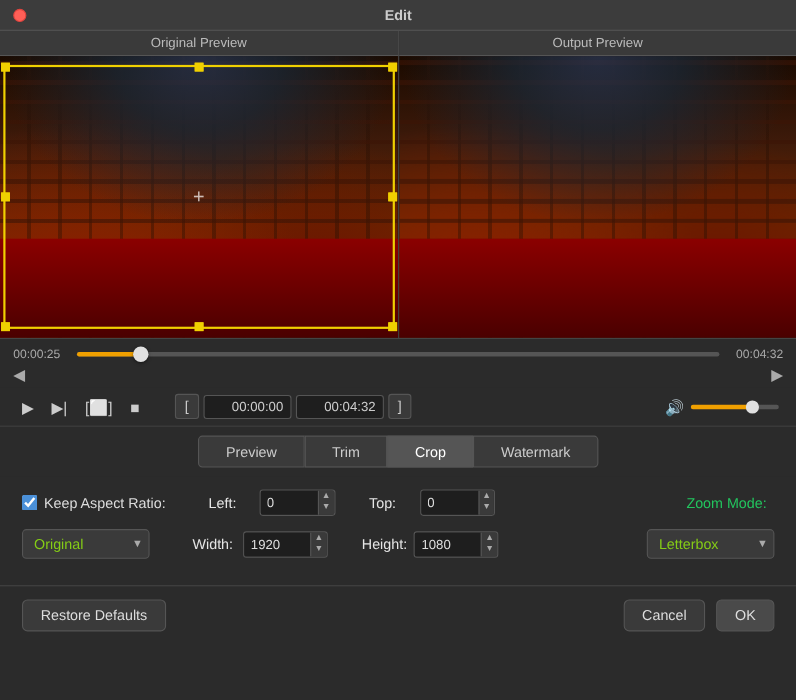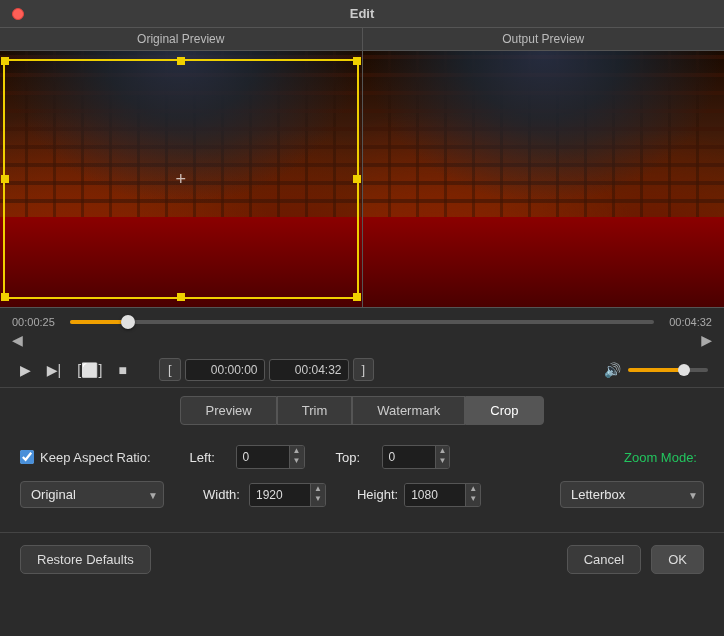--- a/index.html
+++ b/index.html
@@ -337,28 +337,28 @@
       color: #22c55e;
       min-width: 80px;
     }
     .dropdown-wrap {
       position: relative;
       display: inline-block;
     }
     .dropdown-select {
       background: #3a3a3a;
       border: 1px solid #555;
-      color: #e5e5e5;
+      color: #84cc16;
       padding: 5px 24px 5px 10px;
       border-radius: 4px;
       font-size: 13px;
       appearance: none;
       -webkit-appearance: none;
       cursor: pointer;
-      width: 144px;
+      width: 116px;
     }
     .dropdown-arrow {
       position: absolute;
       right: 6px;
       top: 50%;
       transform: translateY(-50%);
       pointer-events: none;
       color: #aaa;
       font-size: 10px;
     }
@@ -479,22 +479,22 @@
     <span class="volume-icon">🔊</span>
     <div class="volume-slider">
       <div class="volume-thumb"></div>
     </div>
   </div>
 </div>
 
 <div class="tabs-section">
   <button class="tab-btn">Preview</button>
   <button class="tab-btn">Trim</button>
+  <button class="tab-btn active">Crop</button>
   <button class="tab-btn">Watermark</button>
-  <button class="tab-btn active">Crop</button>
 </div>
 
 <div class="crop-settings">
 
   <div class="settings-row">
     <label class="checkbox-label">
       <input type="checkbox" checked="" style="">
       <span>Keep Aspect Ratio:</span>
     </label>
 

